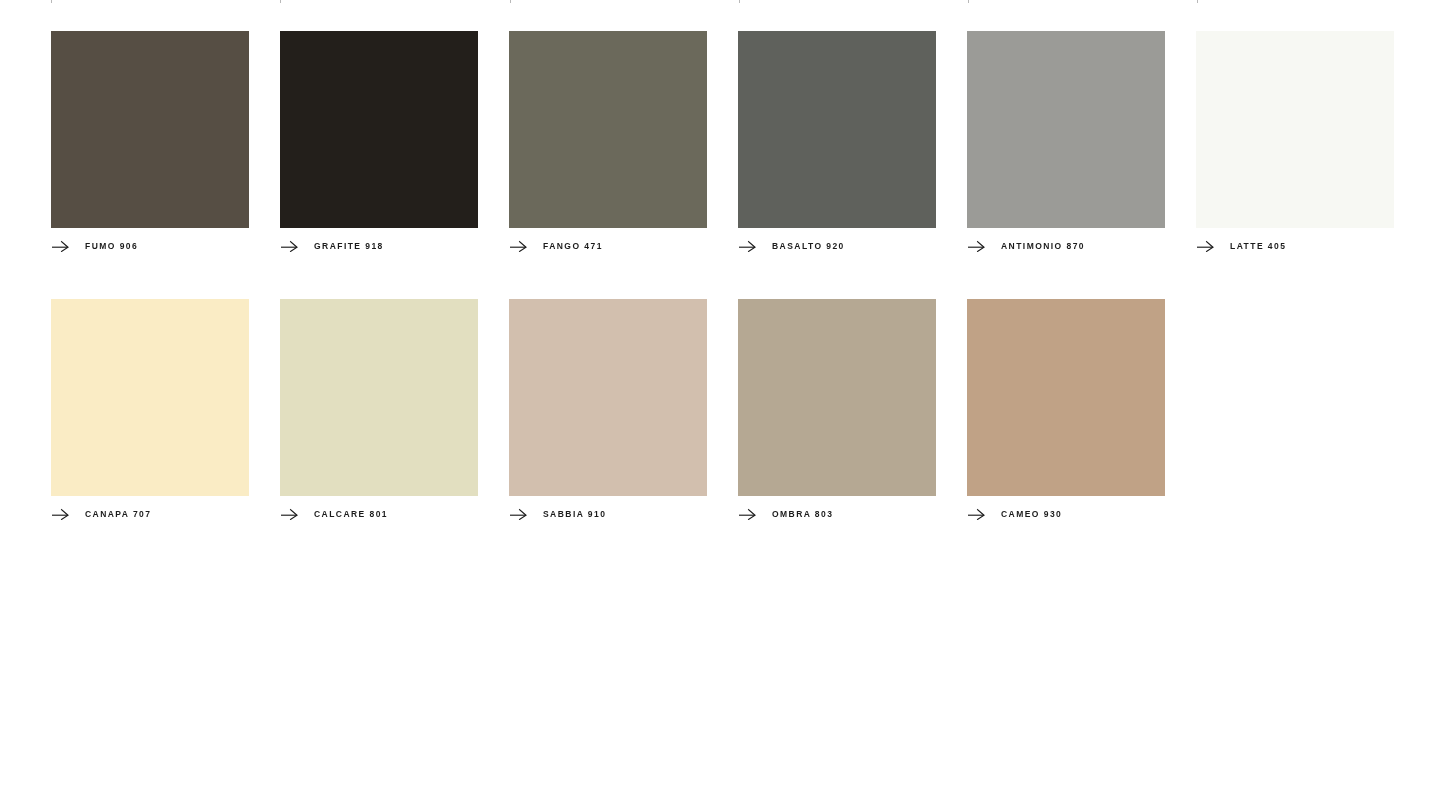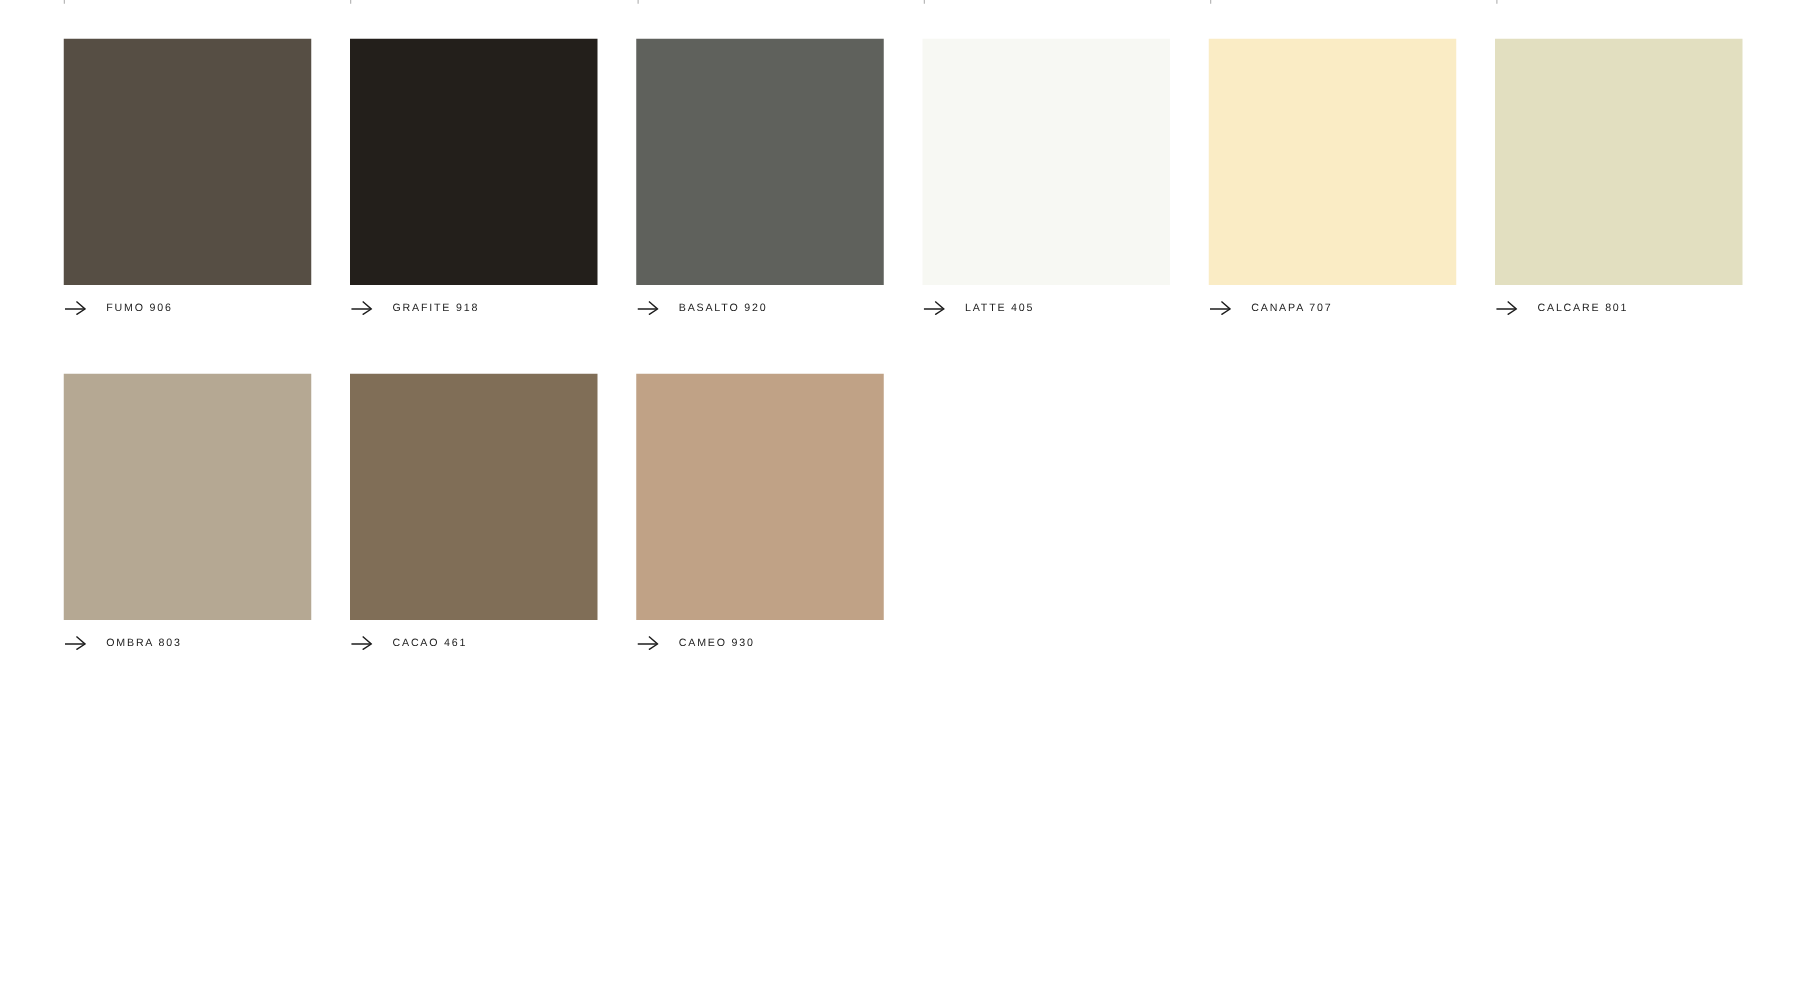--- a/index.html
+++ b/index.html
@@ -63,21 +63,21 @@
 
   .swatch-label {
     margin-left: 16px;
     font-family: "Liberation Sans", sans-serif;
     font-size: 8.5px;
     letter-spacing: 1.45px;
     color: #1c1c1c;
     text-transform: uppercase;
     white-space: nowrap;
     line-height: 12px;
-    font-weight: 400;
+    font-weight: 700;
   }
 
   
   .top-cutoff {
     position: absolute;
     top: 0;
     left: 0;
     width: 1442px;
     height: 4px;
     pointer-events: none;
@@ -121,32 +121,56 @@
         <span class="arrow-icon">
           <svg viewBox="0 0 17 12" xmlns="http://www.w3.org/2000/svg" aria-hidden="true">
             <line x1="0" y1="7.2" x2="15.2" y2="7.2" stroke="#1c1c1c" stroke-width="1.15"></line>
             <polyline points="9.6,1.6 16,7.2 9.6,11.4" fill="none" stroke="#1c1c1c" stroke-width="1.15" stroke-linecap="square" stroke-linejoin="miter"></polyline>
           </svg>
         </span>
         <span class="swatch-label">GRAFITE 918</span>
       </div>
     </div>
     <div class="swatch-cell">
+      <div class="swatch-chip" style="background: rgb(107, 105, 91);"></div>
+      <div class="swatch-meta">
+        <span class="arrow-icon">
+          <svg viewBox="0 0 17 12" xmlns="http://www.w3.org/2000/svg" aria-hidden="true">
+            <line x1="0" y1="7.2" x2="15.2" y2="7.2" stroke="#1c1c1c" stroke-width="1.15"></line>
+            <polyline points="9.6,1.6 16,7.2 9.6,11.4" fill="none" stroke="#1c1c1c" stroke-width="1.15" stroke-linecap="square" stroke-linejoin="miter"></polyline>
+          </svg>
+        </span>
+        <span class="swatch-label">FANGO 471</span>
+      </div>
+    </div>
+    <div class="swatch-cell">
       <div class="swatch-chip" style="background: rgb(95, 97, 92);"></div>
       <div class="swatch-meta">
         <span class="arrow-icon">
           <svg viewBox="0 0 17 12" xmlns="http://www.w3.org/2000/svg" aria-hidden="true">
             <line x1="0" y1="7.2" x2="15.2" y2="7.2" stroke="#1c1c1c" stroke-width="1.15"></line>
             <polyline points="9.6,1.6 16,7.2 9.6,11.4" fill="none" stroke="#1c1c1c" stroke-width="1.15" stroke-linecap="square" stroke-linejoin="miter"></polyline>
           </svg>
         </span>
         <span class="swatch-label">BASALTO 920</span>
       </div>
     </div>
     <div class="swatch-cell">
+      <div class="swatch-chip" style="background: rgb(155, 155, 151);"></div>
+      <div class="swatch-meta">
+        <span class="arrow-icon">
+          <svg viewBox="0 0 17 12" xmlns="http://www.w3.org/2000/svg" aria-hidden="true">
+            <line x1="0" y1="7.2" x2="15.2" y2="7.2" stroke="#1c1c1c" stroke-width="1.15"></line>
+            <polyline points="9.6,1.6 16,7.2 9.6,11.4" fill="none" stroke="#1c1c1c" stroke-width="1.15" stroke-linecap="square" stroke-linejoin="miter"></polyline>
+          </svg>
+        </span>
+        <span class="swatch-label">ANTIMONIO 870</span>
+      </div>
+    </div>
+    <div class="swatch-cell">
       <div class="swatch-chip" style="background: rgb(247, 248, 243);"></div>
       <div class="swatch-meta">
         <span class="arrow-icon">
           <svg viewBox="0 0 17 12" xmlns="http://www.w3.org/2000/svg" aria-hidden="true">
             <line x1="0" y1="7.2" x2="15.2" y2="7.2" stroke="#1c1c1c" stroke-width="1.15"></line>
             <polyline points="9.6,1.6 16,7.2 9.6,11.4" fill="none" stroke="#1c1c1c" stroke-width="1.15" stroke-linecap="square" stroke-linejoin="miter"></polyline>
           </svg>
         </span>
         <span class="swatch-label">LATTE 405</span>
       </div>
@@ -169,44 +193,44 @@
         <span class="arrow-icon">
           <svg viewBox="0 0 17 12" xmlns="http://www.w3.org/2000/svg" aria-hidden="true">
             <line x1="0" y1="7.2" x2="15.2" y2="7.2" stroke="#1c1c1c" stroke-width="1.15"></line>
             <polyline points="9.6,1.6 16,7.2 9.6,11.4" fill="none" stroke="#1c1c1c" stroke-width="1.15" stroke-linecap="square" stroke-linejoin="miter"></polyline>
           </svg>
         </span>
         <span class="swatch-label">CALCARE 801</span>
       </div>
     </div>
     <div class="swatch-cell">
+      <div class="swatch-chip" style="background: rgb(210, 191, 174);"></div>
+      <div class="swatch-meta">
+        <span class="arrow-icon">
+          <svg viewBox="0 0 17 12" xmlns="http://www.w3.org/2000/svg" aria-hidden="true">
+            <line x1="0" y1="7.2" x2="15.2" y2="7.2" stroke="#1c1c1c" stroke-width="1.15"></line>
+            <polyline points="9.6,1.6 16,7.2 9.6,11.4" fill="none" stroke="#1c1c1c" stroke-width="1.15" stroke-linecap="square" stroke-linejoin="miter"></polyline>
+          </svg>
+        </span>
+        <span class="swatch-label">SABBIA 910</span>
+      </div>
+    </div>
+    <div class="swatch-cell">
       <div class="swatch-chip" style="background: rgb(181, 168, 147);"></div>
       <div class="swatch-meta">
         <span class="arrow-icon">
           <svg viewBox="0 0 17 12" xmlns="http://www.w3.org/2000/svg" aria-hidden="true">
             <line x1="0" y1="7.2" x2="15.2" y2="7.2" stroke="#1c1c1c" stroke-width="1.15"></line>
             <polyline points="9.6,1.6 16,7.2 9.6,11.4" fill="none" stroke="#1c1c1c" stroke-width="1.15" stroke-linecap="square" stroke-linejoin="miter"></polyline>
           </svg>
         </span>
         <span class="swatch-label">OMBRA 803</span>
       </div>
     </div>
     <div class="swatch-cell">
-      <div class="swatch-chip" style="background: rgb(128, 110, 87);"></div>
-      <div class="swatch-meta">
-        <span class="arrow-icon">
-          <svg viewBox="0 0 17 12" xmlns="http://www.w3.org/2000/svg" aria-hidden="true">
-            <line x1="0" y1="7.2" x2="15.2" y2="7.2" stroke="#1c1c1c" stroke-width="1.15"></line>
-            <polyline points="9.6,1.6 16,7.2 9.6,11.4" fill="none" stroke="#1c1c1c" stroke-width="1.15" stroke-linecap="square" stroke-linejoin="miter"></polyline>
-          </svg>
-        </span>
-        <span class="swatch-label">CACAO 461</span>
-      </div>
-    </div>
-    <div class="swatch-cell">
       <div class="swatch-chip" style="background: rgb(192, 162, 134);"></div>
       <div class="swatch-meta">
         <span class="arrow-icon">
           <svg viewBox="0 0 17 12" xmlns="http://www.w3.org/2000/svg" aria-hidden="true">
             <line x1="0" y1="7.2" x2="15.2" y2="7.2" stroke="#1c1c1c" stroke-width="1.15"></line>
             <polyline points="9.6,1.6 16,7.2 9.6,11.4" fill="none" stroke="#1c1c1c" stroke-width="1.15" stroke-linecap="square" stroke-linejoin="miter"></polyline>
           </svg>
         </span>
         <span class="swatch-label">CAMEO 930</span>
       </div>

